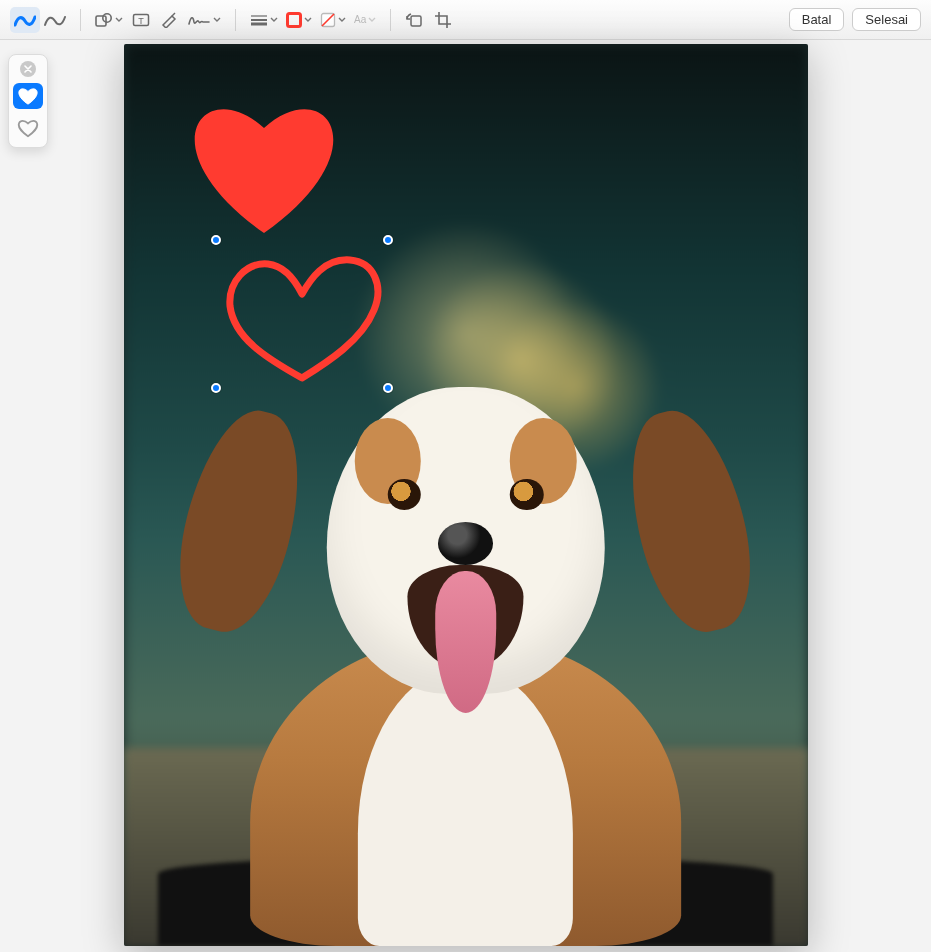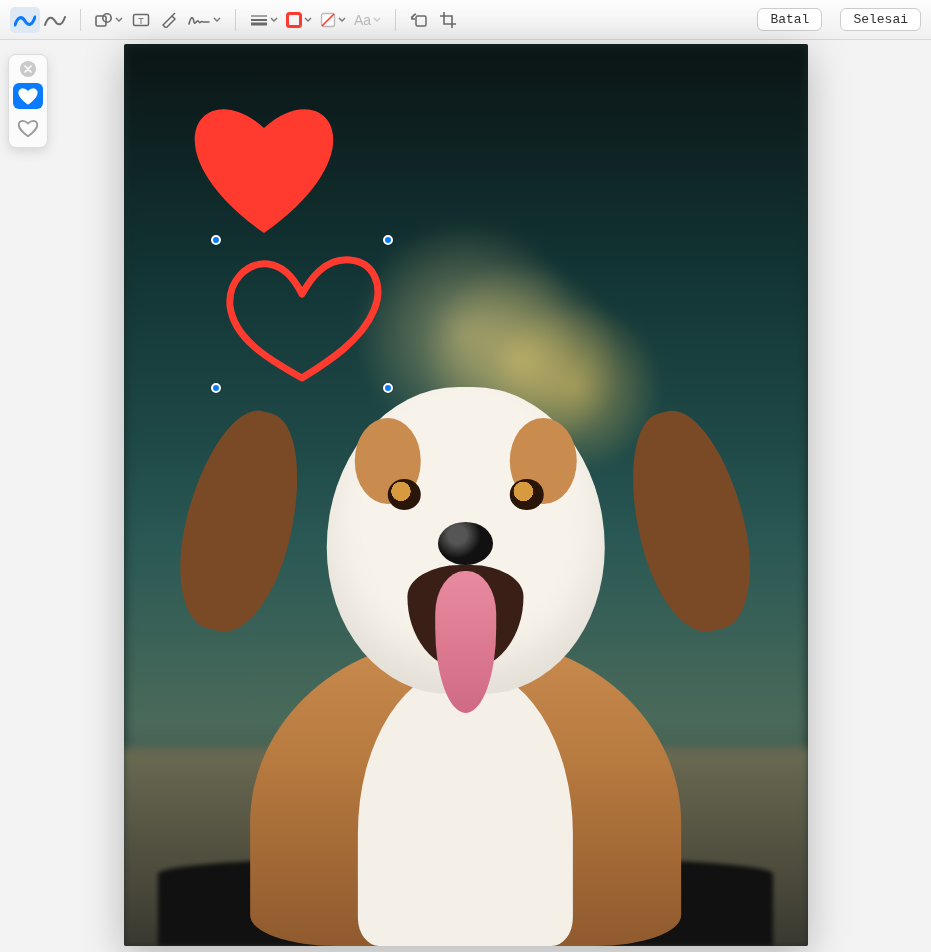--- a/index.html
+++ b/index.html
@@ -54,23 +54,22 @@
     margin-left: 2px;
   }
   .spacer { flex: 1; }
   .text-btn {
     background: #fff;
     border: 1px solid #ccc;
     border-radius: 6px;
     padding: 3px 12px;
     font-size: 13px;
     cursor: pointer;
-    margin-left: 16px;
+    margin-left: 6px;
     color:#333;
-    font-family:Liberation Mono, monospace;
   }
 
   
   .shape-popover {
     position: absolute;
     left: 8px;
     top: 54px;
     width: 40px;
     background: #fbfbfb;
     border: 1px solid #dcdcdc;
@@ -310,21 +309,21 @@
     <div class="tool-btn">
       <svg width="16" height="16" viewBox="0 0 16 16">
           <rect x="1.5" y="1.5" width="13" height="13" rx="2" fill="#fff" stroke="#bbb" stroke-width="1.3"></rect>
           <line x1="2" y1="14" x2="14" y2="2" stroke="#ff3b30" stroke-width="1.6"></line>
         </svg>
       <svg class="chev" width="8" height="6" viewBox="0 0 8 6">
           <path d="M1 1 L4 4 L7 1" fill="none" stroke="#777" stroke-width="1.4"></path>
         </svg>
     </div>
     <div class="tool-btn" style="color:#bbb">
-      <span style="font-size:14px;">Aa</span>
+      <span style="font-size:10px;">Aa</span>
       <svg class="chev" width="8" height="6" viewBox="0 0 8 6">
           <path d="M1 1 L4 4 L7 1" fill="none" stroke="#ccc" stroke-width="1.4"></path>
         </svg>
     </div>
   </div>
 
   <div class="sep"></div>
 
   <div class="tool-group">
     <div class="tool-btn">

